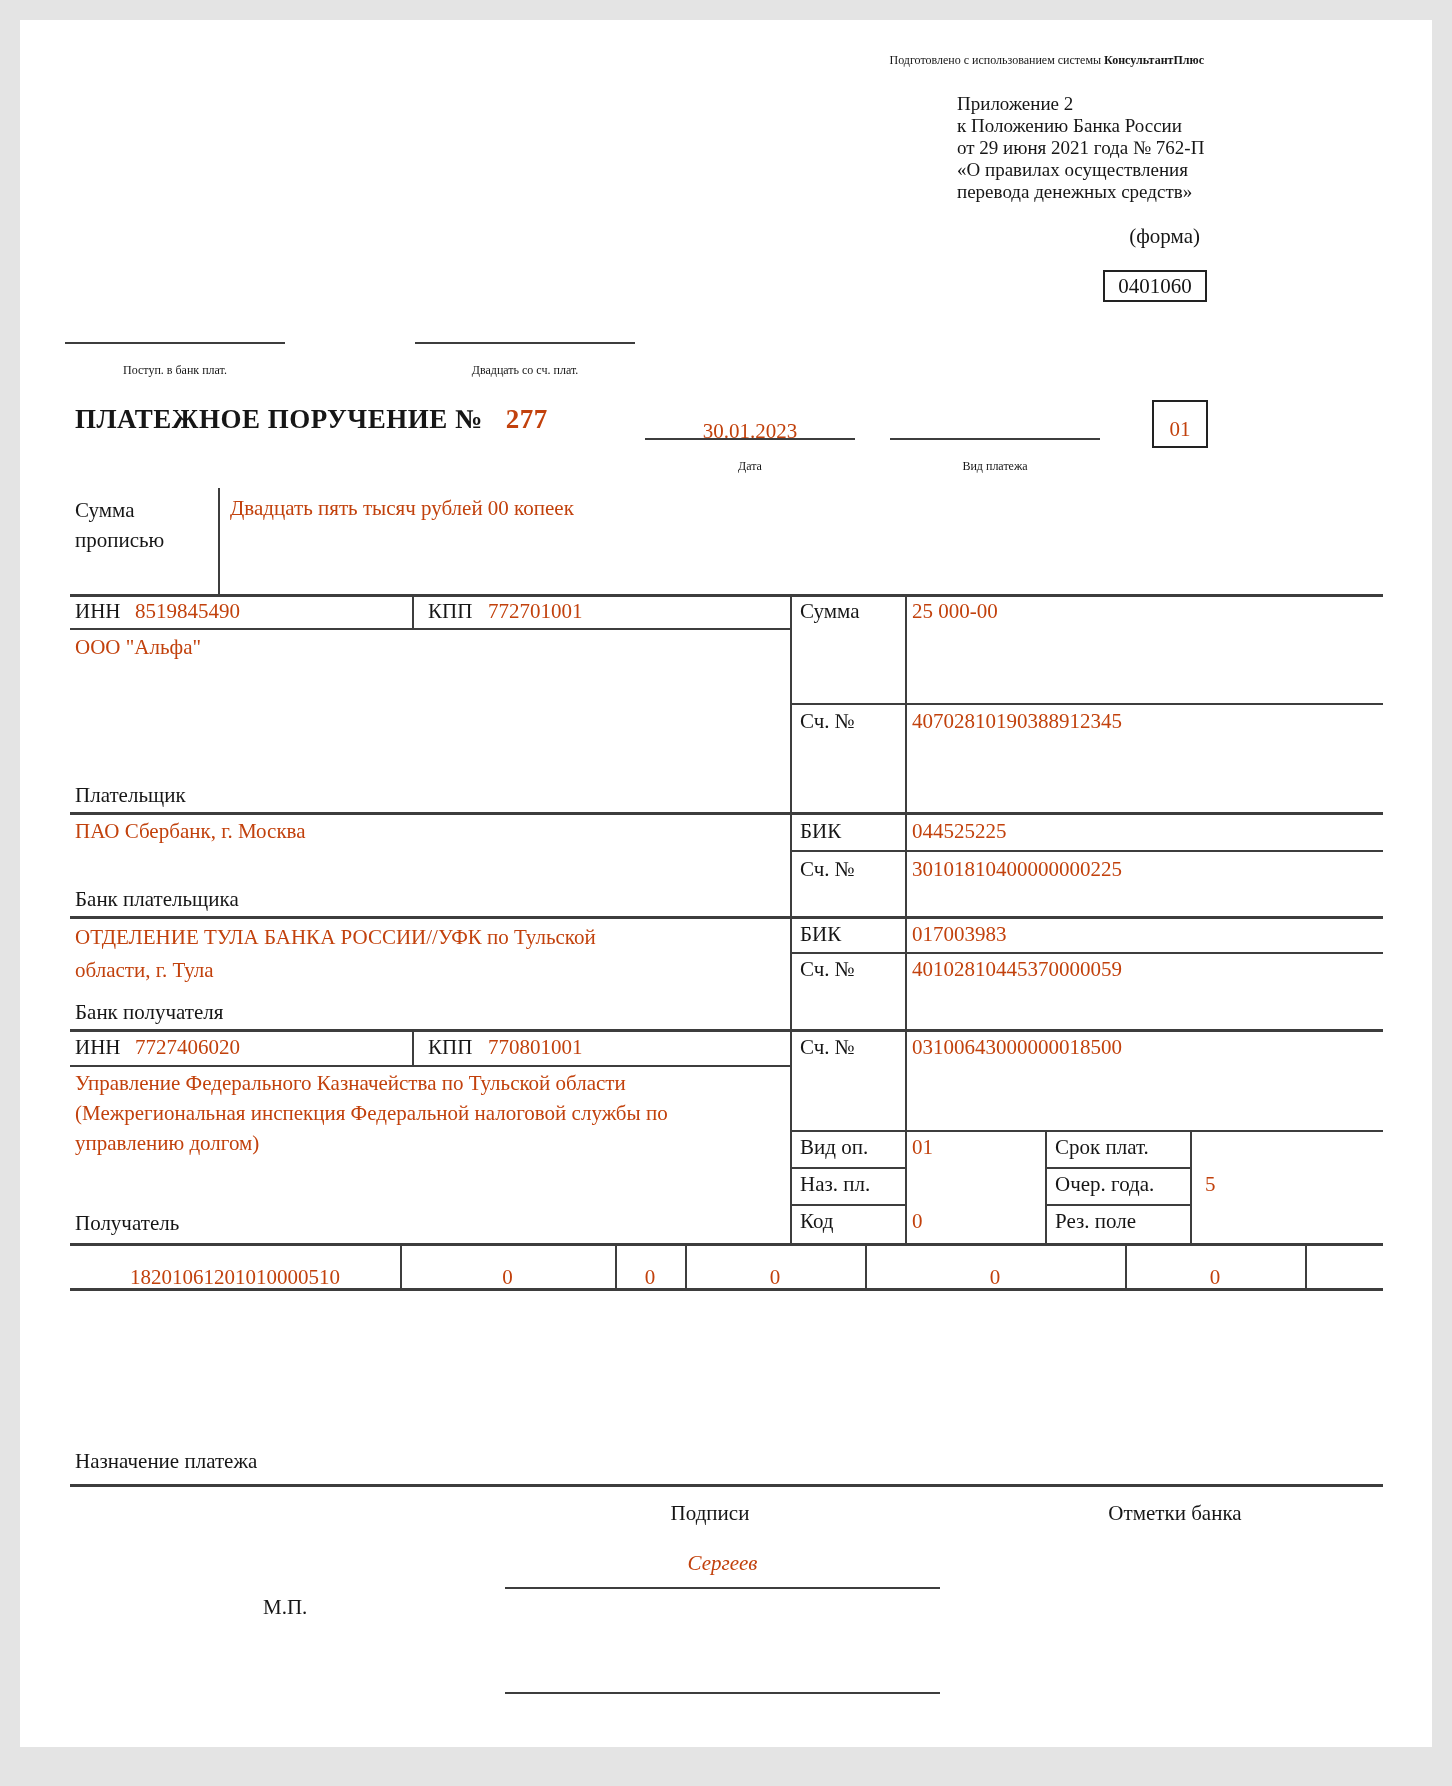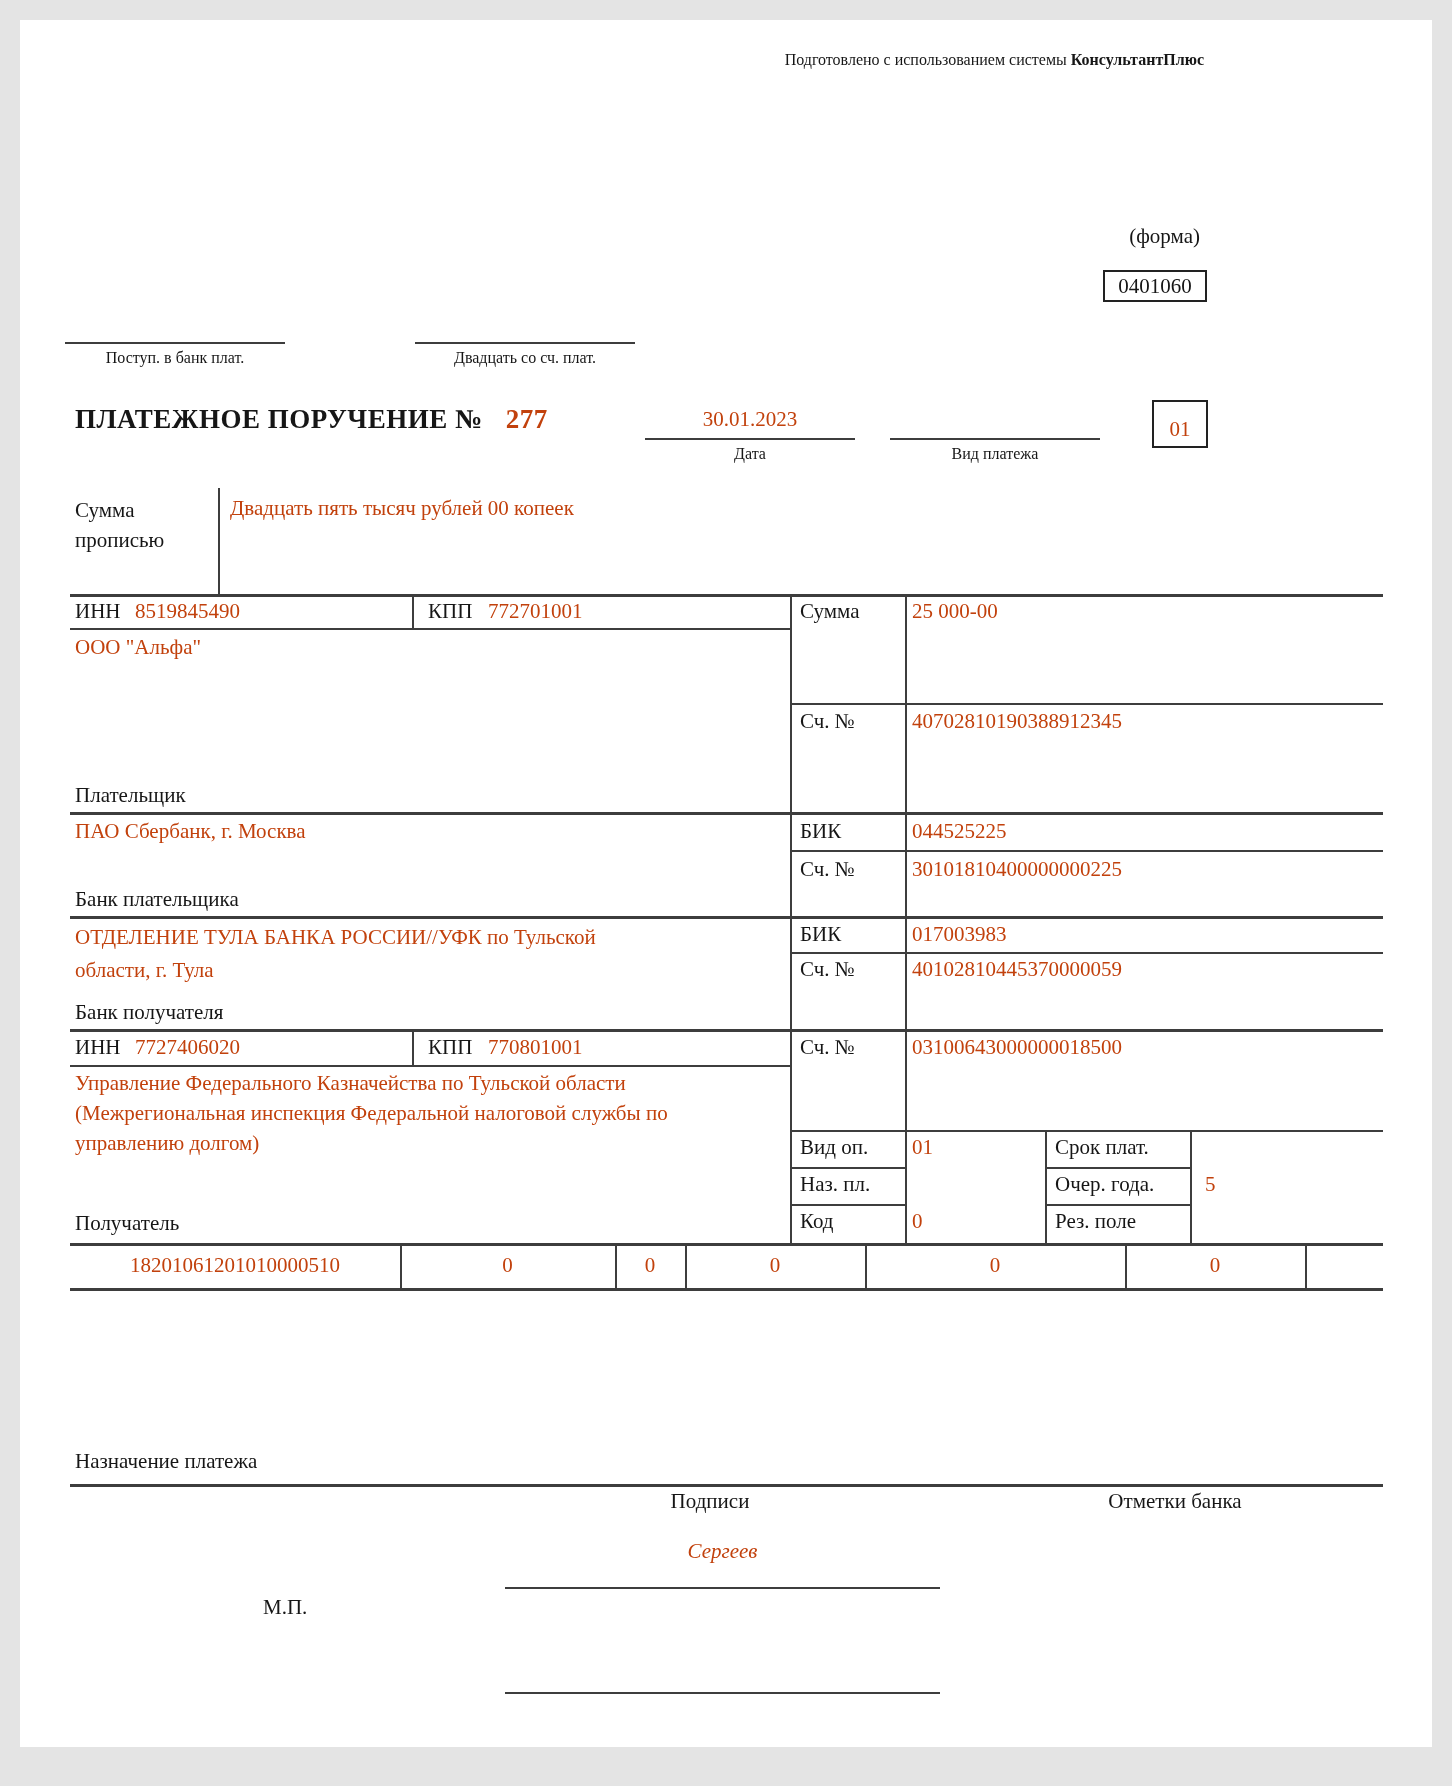--- a/index.html
+++ b/index.html
@@ -7,42 +7,49 @@
     width:1452px;height:1786px;position:relative;
     background:#e4e4e4;
     font-family:"Liberation Serif","DejaVu Serif",serif;
     color:#161616;
   }
   .page{
     position:absolute;left:20px;top:20px;width:1412px;height:1727px;
     background:#ffffff;
   }
   .t{position:absolute;font-size:21px;line-height:26px;white-space:nowrap;}
-  .small{font-size:16px;line-height:20px;}
+  .small{font-size:12px;line-height:20px;}
   .red{color:#c2410c;}
   .b{font-weight:bold;}
-  .ctr{text-align:center;}
+  .ctr{text-align:center;margin-top:12px;}
   .wrap{white-space:normal;}
   .hl{position:absolute;height:2px;background:#3d3d3d;}
   .hl.heavy{height:3px;}
   .vl{position:absolute;width:2px;background:#3d3d3d;}
   .box{position:absolute;border:2px solid #222;box-sizing:border-box;
        display:flex;align-items:center;justify-content:center;}
   .title{font-size:27px;line-height:32px;font-weight:bold;letter-spacing:0.5px;}
   .sig{font-style:italic;}
 </style>
 </head>
 <body>
 
 <div class="page">
 
   <div class="t small" style="top:30px;right:228px;">
     <span>Подготовлено с использованием системы </span><span class="b">КонсультантПлюс</span>
   </div>
 
+  <div class="t" style="left:937px;top:73px;font-size:19px;line-height:22px;">
+    <div>Приложение 2</div>
+    <div>к Положению Банка России</div>
+    <div>от 29 июня 2021 года № 762-П</div>
+    <div>«О правилах осуществления</div>
+    <div>перевода денежных средств»</div>
+  </div>
 
   <div class="t" style="top:203px;right:232px;">(форма)</div>
 
   <div class="box" style="left:1083px;top:250px;width:104px;height:32px;">
     <span class="t" style="position:static;">0401060</span>
   </div>
 
   <div class="hl" style="left:45px;top:322px;width:220px;"></div>
   <div class="t small ctr" style="left:45px;top:328px;width:220px;">Поступ. в банк плат.</div>
   <div class="hl" style="left:395px;top:322px;width:220px;"></div>

